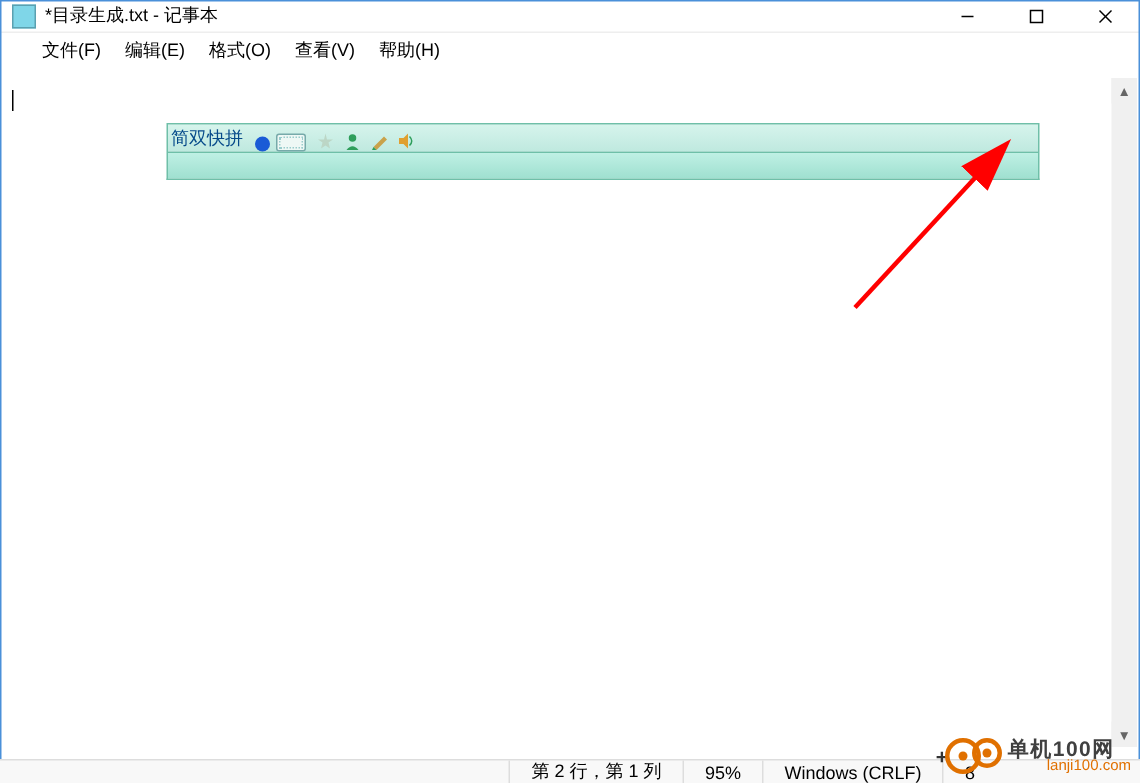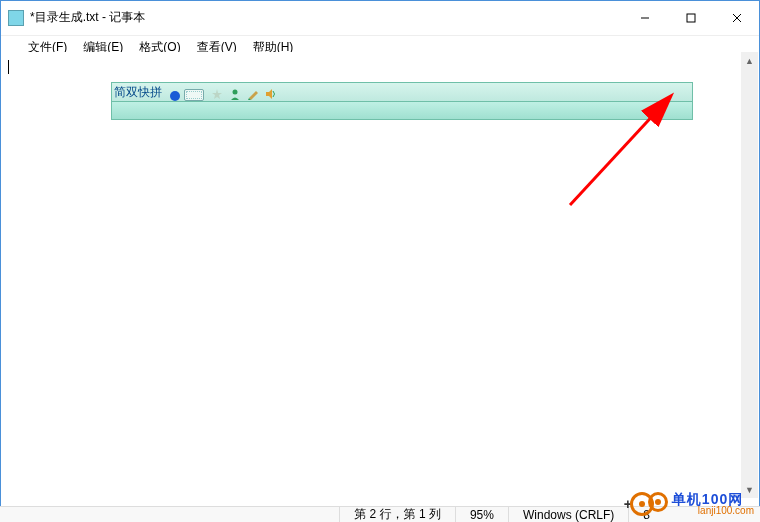--- a/index.html
+++ b/index.html
@@ -1,19 +1,19 @@
 <!DOCTYPE html>
 <html><head>
 <meta charset="utf-8">
 <style>
   * { margin: 0; padding: 0; box-sizing: border-box; font-family: "Microsoft YaHei", "SimSun", sans-serif; }
   body { width: 760px; height: 522px; background: #fff; position: relative; overflow: hidden; }
 
   
-  .titlebar { height: 36px; display: flex; align-items: center; border-bottom: 1px solid #eee; }
+  .titlebar { height: 22px; display: flex; align-items: center; border-bottom: 1px solid #eee; }
   .titlebar .icon { width: 16px; height: 16px; margin: 0 6px 0 8px; background:#7fd6e8; border:1px solid #5aa0b0; }
   .titlebar .title { font-size: 12px; flex: 1; color: #000; }
   .winbtns { display: flex; height: 100%; }
   .winbtn { width: 46px; height: 100%; display: flex; align-items: center; justify-content: center; font-size: 12px; font-family: Arial; }
 
   
   .menubar { height: 22px; display: flex; align-items: center; padding: 0 20px; font-size: 12px; }
   .menuitem { padding: 2px 8px; }
 
   
@@ -54,21 +54,21 @@
   .vscroll .btn.bottom { position:absolute; bottom:0; }
 
   
   .statusbar { position:absolute; bottom:0; left:0; right:0; height:16px; border-top:1px solid #ddd; display:flex; align-items:center; font-size:12px; background:#f8f8f8;}
   .statusbar .cell { padding:0 14px; border-left:1px solid #ddd; height:100%; display:flex; align-items:center; }
   .statusbar .spacer { flex:1; }
 
   
   .watermark { position:absolute; right:6px; bottom:6px; display:flex; align-items:center; gap:4px; }
   .wm-text { font-size:14px; line-height:1; }
-  .wm-top { color:#1d4ed8; font-weight:bold; letter-spacing:1px; }
+  .wm-top { color:#404040; font-weight:bold; letter-spacing:1px; }
   .wm-bottom { color:#e07000; font-size:10px;margin-left:26px; }
   .wm-ring { width:24px; height:24px; border:3px solid #e07000; border-radius:50%; position:relative; }
   .wm-ring::after{content:"";position:absolute;top:50%;left:50%;width:6px;height:6px;background:#e07000;border-radius:50%;transform:translate(-50%,-50%);}
   .wm-plus { position:absolute; left:-2px; top:50%; transform:translate(-50%,-50%); color:#333; font-weight:bold; font-size:14px;}
   .wm-logo-wrap{position:relative;display:flex;}
   .wm-ring.small{width:20px;height:20px;margin-left:-6px;}
 
   
   .window{position:absolute;inset:0;border:1px solid #4a90d9;}
 </style>

